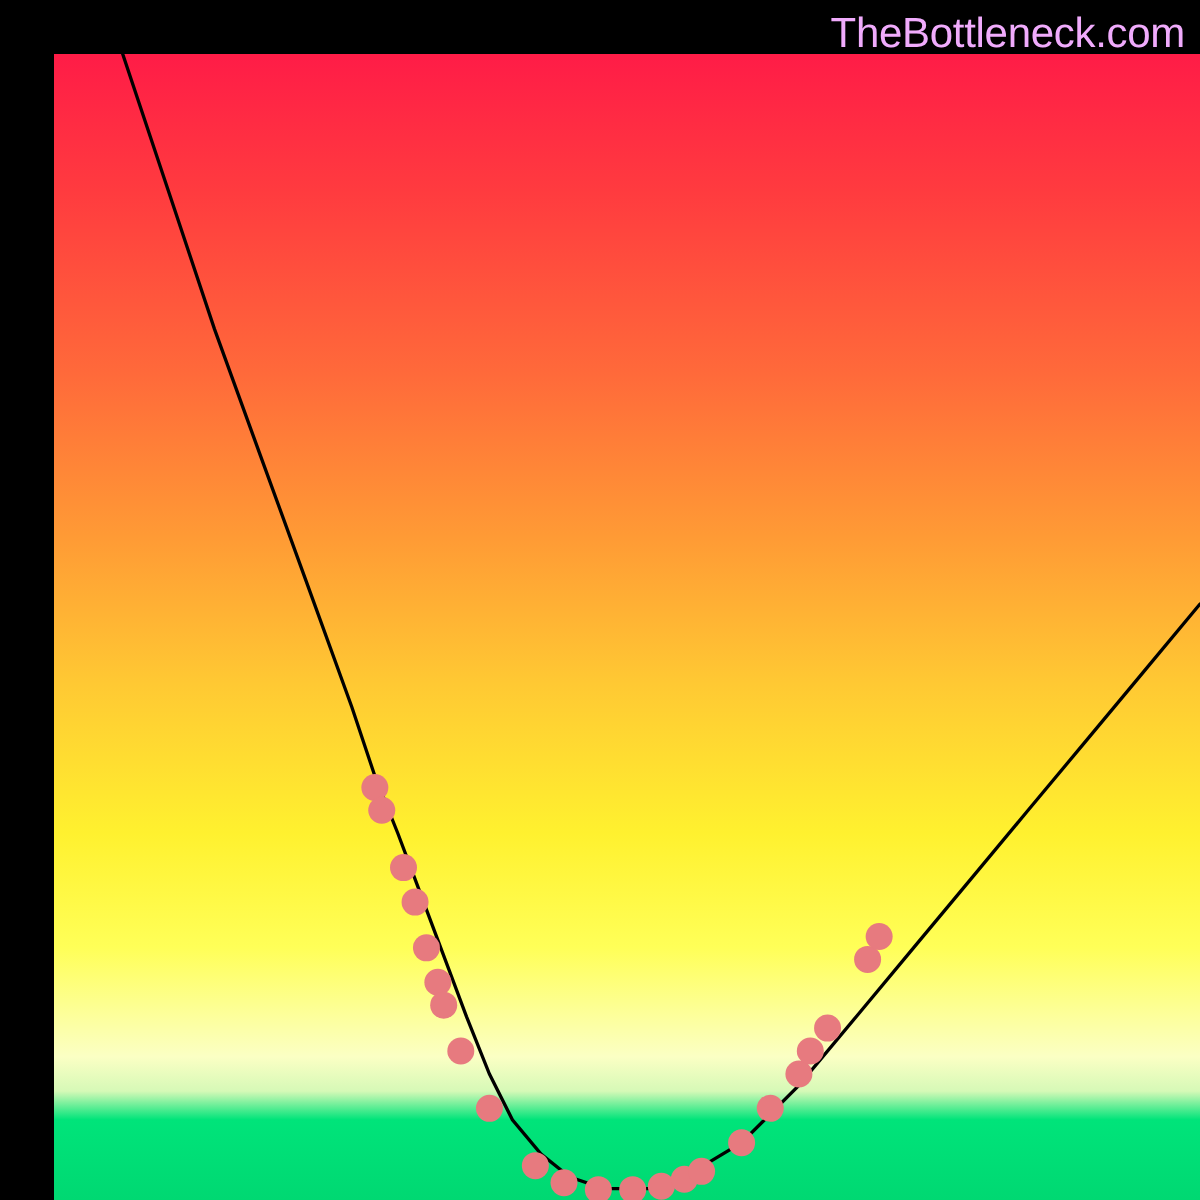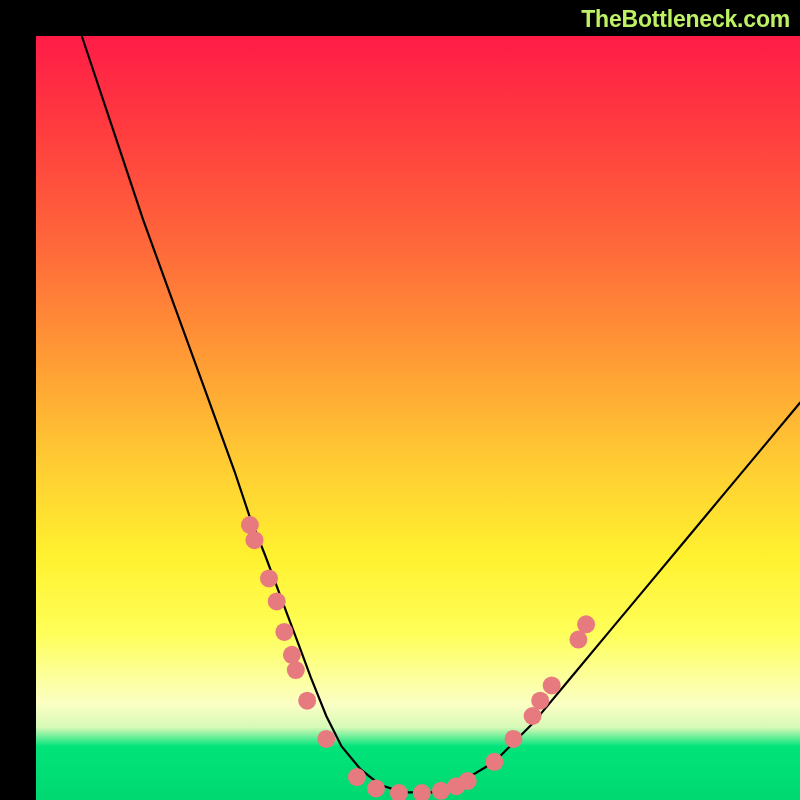--- a/index.html
+++ b/index.html
@@ -37,23 +37,23 @@
       #fbffc4 87.5%,
       #d6f9b7 90.5%,
       #00e47a 93%,
       #00d872 100%
     );
   }
   .watermark {
     position: absolute;
     top: 6px;
     right: 10px;
-    color: #bef264;
-    font-size: 23px;
-    font-weight: 700;
+    color: #f0abfc;
+    font-size: 28px;
+    font-weight: 400;
     letter-spacing: -0.2px;
     user-select: none;
   }
   svg.curve {
     position: absolute;
     left: 0;
     top: 0;
     width: 764px;
     height: 764px;
     overflow: visible;

